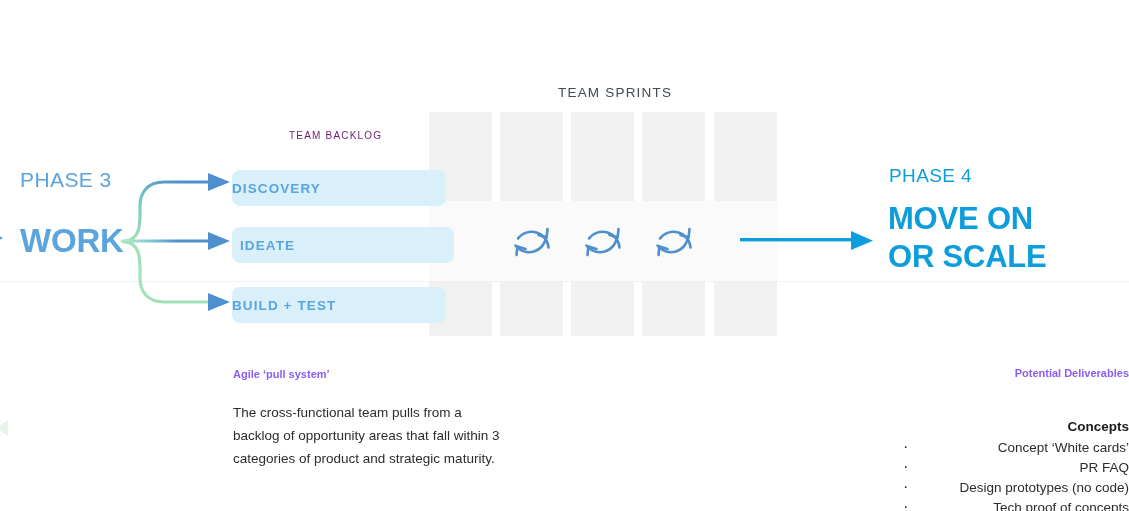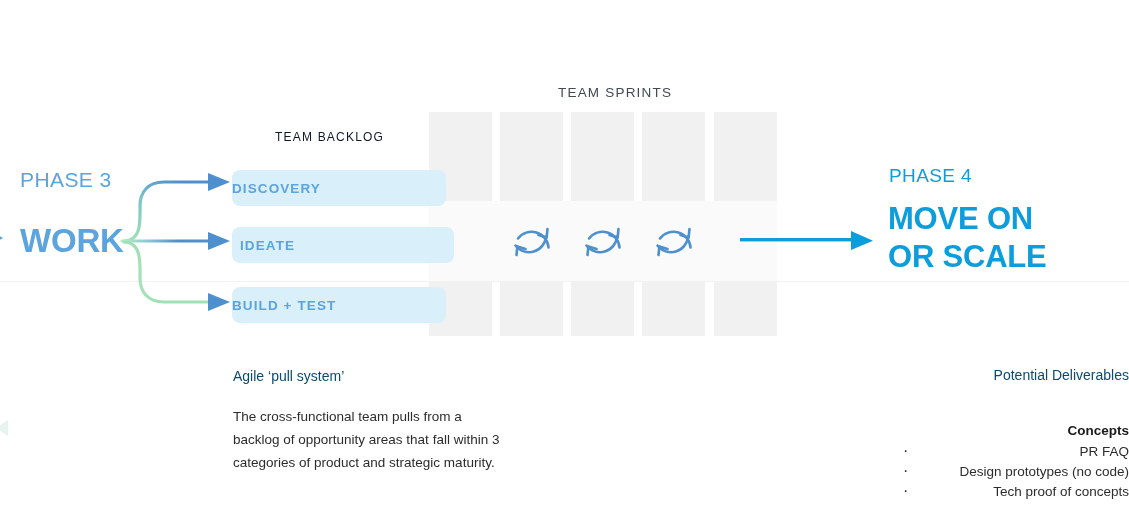--- a/index.html
+++ b/index.html
@@ -76,24 +76,24 @@
   
   .splitter {
     position: absolute;
     left: 118px;
     top: 160px;
   }
 
   
   .backlog-label {
     position: absolute;
-    left: 275px;
+    left: 289px;
     top: 130px;
-    font-size: 12px;
-    color: #0f172a;
+    font-size: 10px;
+    color: #701a75;
     letter-spacing: 1.2px;
     white-space: nowrap;
   }
   .backlog-box {
     position: absolute;
     left: 232px;
     width: 214px;
     height: 36px;
     background: #d9eff9;
     border-radius: 8px;
@@ -173,23 +173,23 @@
     font-size: 31px;
     font-weight: 700;
     color: #0c9ddc;
     line-height: 38px;
     letter-spacing: -0.2px;
     white-space: nowrap;
   }
 
   
   .note-heading {
-    font-size: 14px;
-    font-weight: 400;
-    color: #0c4a6e;
+    font-size: 11px;
+    font-weight: 700;
+    color: #8b5cf6;
     white-space: nowrap;
   }
   .note-body {
     font-size: 13.5px;
     color: #2c2c2c;
     line-height: 23px;
   }
   .note-left {
     position: absolute;
     left: 233px;
@@ -339,19 +339,20 @@
 
   <div class="note-left">
     <div class="note-heading">Agile ‘pull system’</div>
     <div class="note-body">The cross-functional team pulls from a backlog of opportunity areas that fall within 3 categories of product and strategic maturity.</div>
   </div>
 
   <div class="note-right">
     <div class="note-heading">Potential Deliverables</div>
     <div class="sub-heading">Concepts</div>
     <ul class="deliv-list">
+      <li>Concept ‘White cards’</li>
       <li>PR FAQ</li>
       <li>Design prototypes (no code)</li>
       <li>Tech proof of concepts</li>
     </ul>
   </div>
 
 </div>
 
 </body></html>

